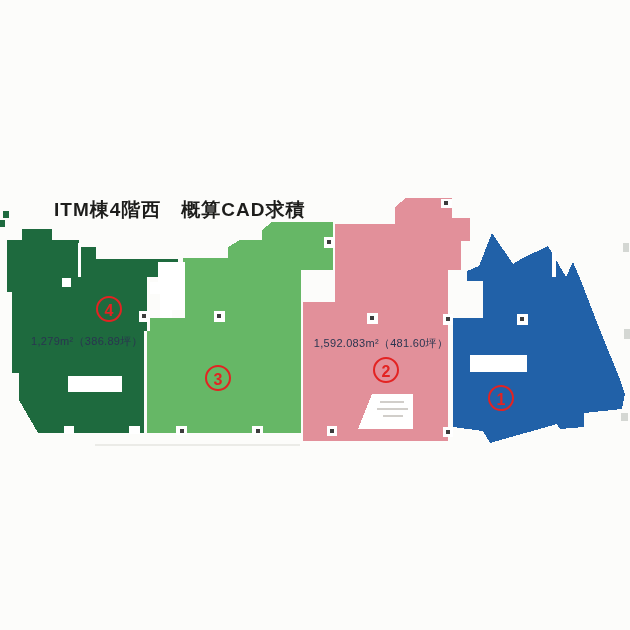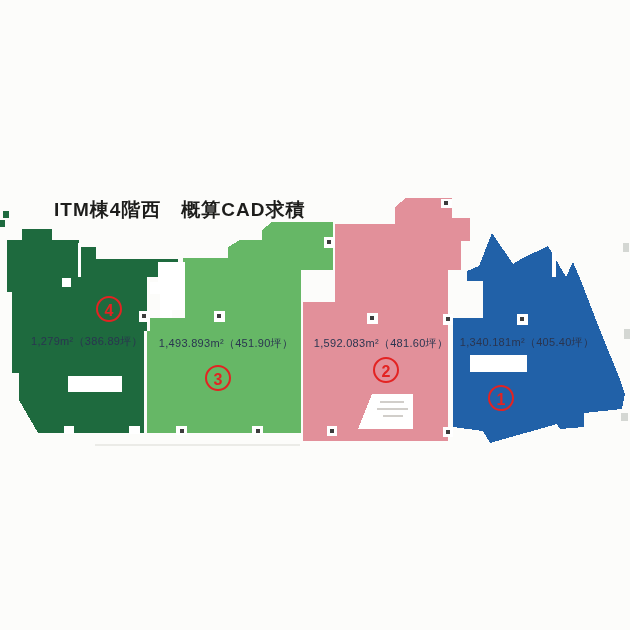--- a/index.html
+++ b/index.html
@@ -89,23 +89,21 @@
       <rect x="623" y="243" width="6" height="9"></rect>
       <rect x="624" y="329" width="6" height="10"></rect>
       <rect x="621" y="413" width="7" height="8"></rect>
       <rect x="95" y="444" width="205" height="2" fill="#ebebe7"></rect>
     </g>
   </svg>
 
   <div class="title">ITM棟4階西　概算CAD求積</div>
 
   <div class="area-label" style="left:22px;  top:334px; width:130px;">1,279m²（386.89坪）</div>
-  <div class="area-label" style="left:158px; top:336px; width:136px;">1,493.893m²（451.90坪）</div>
   <div class="area-label" style="left:313px; top:336px; width:136px;">1,592.083m²（481.60坪）</div>
-  <div class="area-label" style="left:459px; top:335px; width:136px;">1,340.181m²（405.40坪）</div>
 
   <div class="circle-num" style="left:96px;  top:296px;">4</div>
   <div class="circle-num" style="left:205px; top:365px;">3</div>
   <div class="circle-num" style="left:373px; top:357px;">2</div>
   <div class="circle-num" style="left:488px; top:385px;">1</div>
 
   <div>
     <div class="stamp-line" style="left:380px;top:401px;width:24px;"></div>
     <div class="stamp-line" style="left:377px;top:408px;width:31px;"></div>
     <div class="stamp-line" style="left:383px;top:415px;width:20px;"></div>

